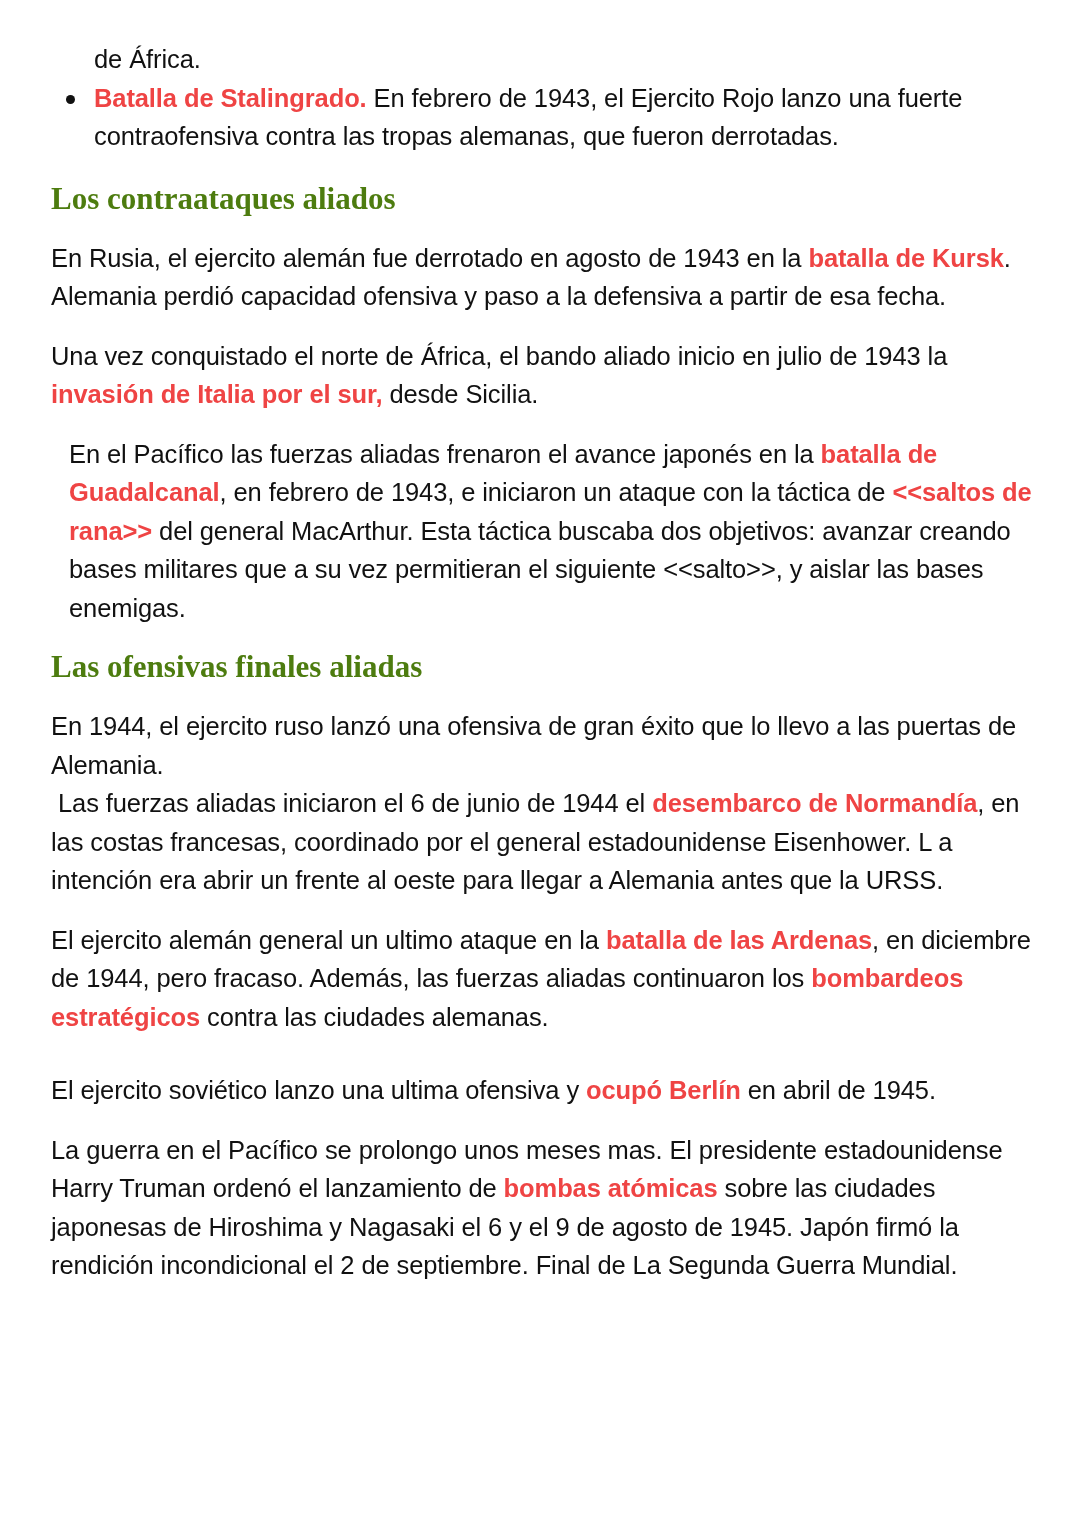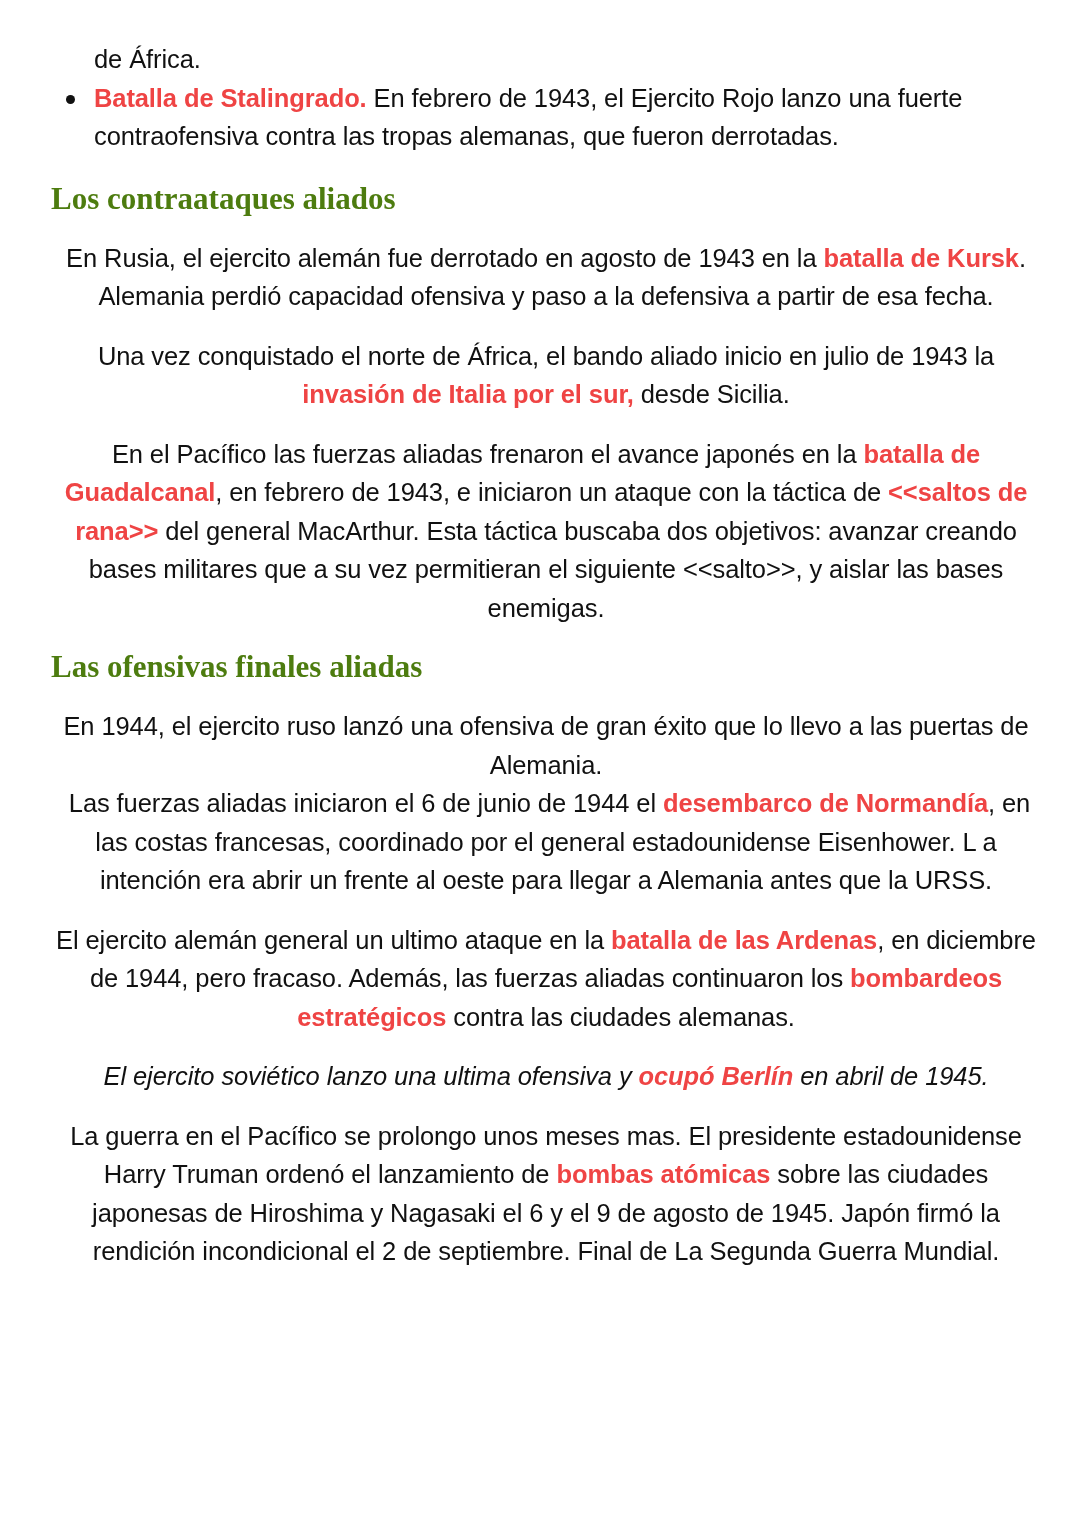--- a/index.html
+++ b/index.html
@@ -47,21 +47,20 @@
     h2.section {
       font-family: "Liberation Serif", "DejaVu Serif", serif;
       font-weight: bold;
       font-size: 31px;
       line-height: 40px;
       color: #4d7c0f;
       margin: 0;
     }
     p.para {
       margin: 0;
-      text-align: center;
     }
     b { font-weight: bold; color: #ef4444; }
   </style>
 </head>
 <body>
 
 <div class="page">
 
   <ul class="bullets text">
     <li>
@@ -75,37 +74,37 @@
   <h2 class="section" style="margin-top:23px;">Los contraataques aliados</h2>
 
   <p class="para text" style="margin-top:20px;">
     <span>En Rusia, el ejercito alemán fue derrotado en agosto de 1943 en la </span><b>batalla de Kursk</b><span>. Alemania perdió capacidad ofensiva y paso a la defensiva a partir de esa fecha.</span>
   </p>
 
   <p class="para text" style="margin-top:21px;">
     <span>Una vez conquistado el norte de África, el bando aliado inicio en julio de 1943 la </span><b>invasión de Italia por el sur,</b><span> desde Sicilia.</span>
   </p>
 
-  <p class="para text" style="margin-top:21px;">
+  <p class="para text" style="margin-top:21px;margin-left:18px;">
     <span>En el Pacífico las fuerzas aliadas frenaron el avance japonés en la </span><b>batalla de Guadalcanal</b><span>, en febrero de 1943, e iniciaron un ataque con la táctica de </span><b>&lt;&lt;saltos de rana&gt;&gt;</b><span> del general MacArthur. Esta táctica buscaba dos objetivos: avanzar creando bases militares que a su vez permitieran el siguiente &lt;&lt;salto&gt;&gt;, y aislar las bases enemigas.</span>
   </p>
 
   <h2 class="section" style="margin-top:20px;">Las ofensivas finales aliadas</h2>
 
   <p class="para text" style="margin-top:20px;">
     <span>En 1944, el ejercito ruso lanzó una ofensiva de gran éxito que lo llevo a las puertas de Alemania.</span>
   </p>
 
   <p class="para text" style="white-space:pre-wrap;"><span> Las fuerzas aliadas iniciaron el 6 de junio de 1944 el </span><b>desembarco de Normandía</b><span>, en las costas francesas, coordinado por el general estadounidense Eisenhower. L a intención era abrir un frente al oeste para llegar a Alemania antes que la URSS.</span></p>
 
   <p class="para text" style="margin-top:21px;">
     <span>El ejercito alemán general un ultimo ataque en la </span><b>batalla de las Ardenas</b><span>, en diciembre de 1944, pero fracaso. Además, las fuerzas aliadas continuaron los </span><b>bombardeos estratégicos</b><span> contra las ciudades alemanas.</span>
   </p>
 
-  <p class="para text" style="margin-top:21px;font-style:italic;">
+  <p class="para text" style="margin-top:35px;">
     <span>El ejercito soviético lanzo una ultima ofensiva y </span><b>ocupó Berlín</b><span> en abril de 1945.</span>
   </p>
 
   <p class="para text" style="margin-top:21px;">
     <span>La guerra en el Pacífico se prolongo unos meses mas. El presidente estadounidense Harry Truman ordenó el lanzamiento de </span><b>bombas atómicas</b><span> sobre las ciudades japonesas de Hiroshima y Nagasaki el 6 y el 9 de agosto de 1945. Japón firmó la rendición incondicional el 2 de septiembre. Final de La Segunda Guerra Mundial.</span>
   </p>
 
 </div>
 
 </body></html>

